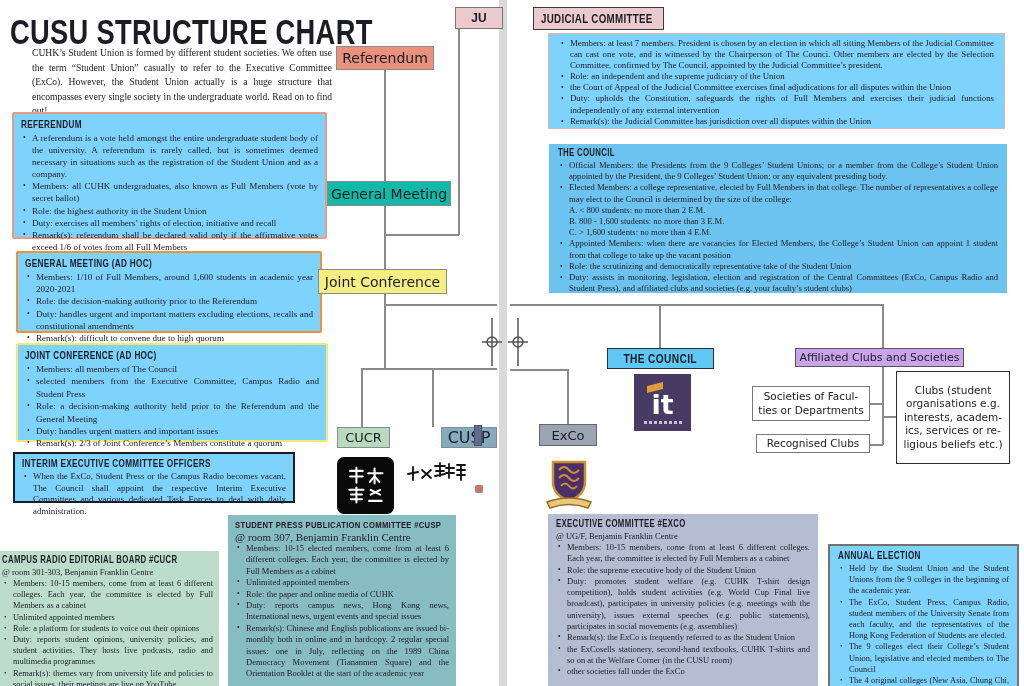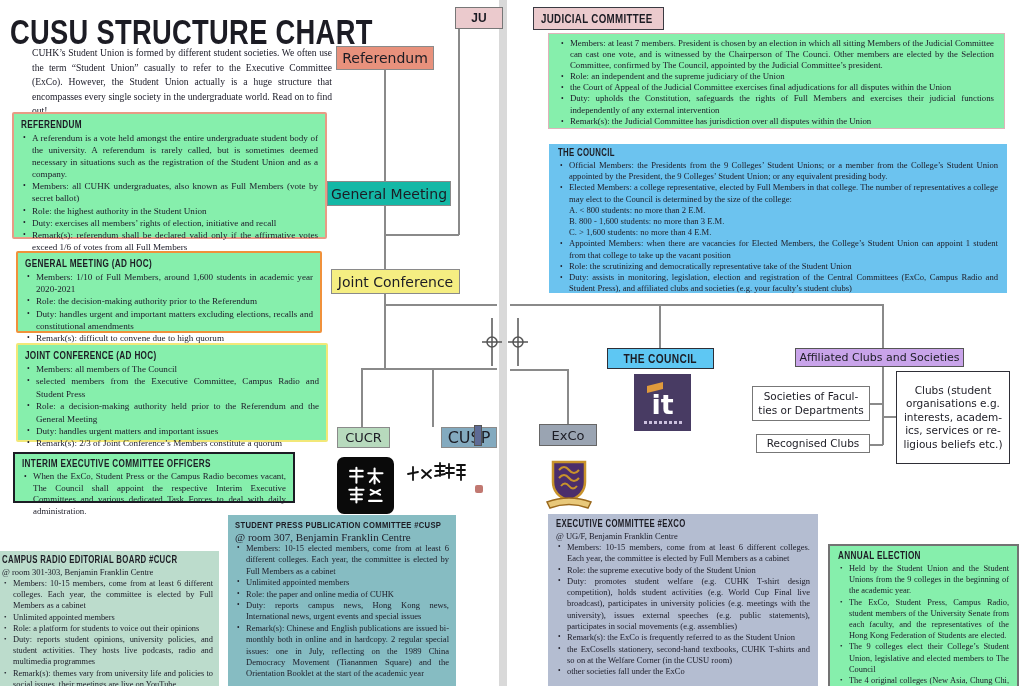--- a/index.html
+++ b/index.html
@@ -7,21 +7,21 @@
        font-family:"Liberation Serif",serif;color:#2a2a33;}
   .abs{position:absolute;}
   
   .stencil{font-family:"Liberation Sans",sans-serif;font-weight:800;color:#1c1c24;
            transform:scaleX(.78);transform-origin:0 50%;white-space:nowrap;letter-spacing:.4px;}
   .serifbody{font-family:"Liberation Serif",serif;text-align:justify;color:#20202c;}
   .b{position:relative;padding-left:11px;}
   .b::before{content:"\2022";position:absolute;left:2px;top:0;font-size:.85em;color:#20202c;}
   .prelines{white-space:pre-line;}
   
-  .secbox{box-sizing:border-box;background:#86efac;}
+  .secbox{box-sizing:border-box;background:#7dd3fc;}
   .sechead{display:block;margin:0 0 2px 0;}
   
   .ln{background:#8a8a8a;position:absolute;}
   .node{position:absolute;box-sizing:border-box;display:flex;align-items:center;justify-content:center;
         font-family:"DejaVu Sans",sans-serif;color:#1c1c24;border:1.5px solid #8a8a8a;}
   .whnode{background:#fff;border:1.5px solid #777;text-align:center;line-height:1.28;}
   
   .gutter{background:#d9d9d9;}
   .cropmark line{stroke:#555;stroke-width:1.5;}
   .cropmark circle{stroke:#555;stroke-width:1.5;fill:none;}
@@ -177,21 +177,21 @@
     <div class="b">The 4 original colleges (New Asia, Chung Chi, United, and Shaw College) elect their own student members to the University Senate</div>
   </div>
 </div>
 
 <div class="node" style="left:455px;top:7px;width:48px;height:22px;background:#EBCACD;border-color:#777;font-size:12px;font-weight:bold;font-family:'Liberation Sans',sans-serif;">JU</div>
 
 <div class="node" style="left:336px;top:46px;width:98px;height:24px;background:#E8917C;font-size:14px;">Referendum</div>
 
 <div class="node" style="left:327px;top:181px;width:124px;height:25px;background:#14b8a6;font-size:14px;">General Meeting</div>
 
-<div class="node" style="left:331px;top:269px;width:129px;height:25px;background:#F5EE82;font-size:14px;">Joint Conference</div>
+<div class="node" style="left:318px;top:269px;width:129px;height:25px;background:#F5EE82;font-size:14px;">Joint Conference</div>
 
 <div class="node" style="left:337px;top:427px;width:53px;height:21px;background:#B7DABD;font-size:13px;">CUCR</div>
 
 <div class="node" style="left:405px;top:427px;width:56px;height:21px;background:#83AABF;font-size:16px;margin-left:36px;">CUSP</div>
 
 <div class="node" style="left:474px;top:425px;width:8px;height:21px;background:#5E6B96;border-color:#555;"></div>
 
 <div class="node" style="left:539px;top:424px;width:58px;height:22px;background:#9AA4B2;border-color:#666;font-size:13px;">ExCo</div>
 
 <div class="node" style="left:607px;top:348px;width:107px;height:21px;background:#5EC7F3;border-color:#2e2e36;border-width:1.5px;">

